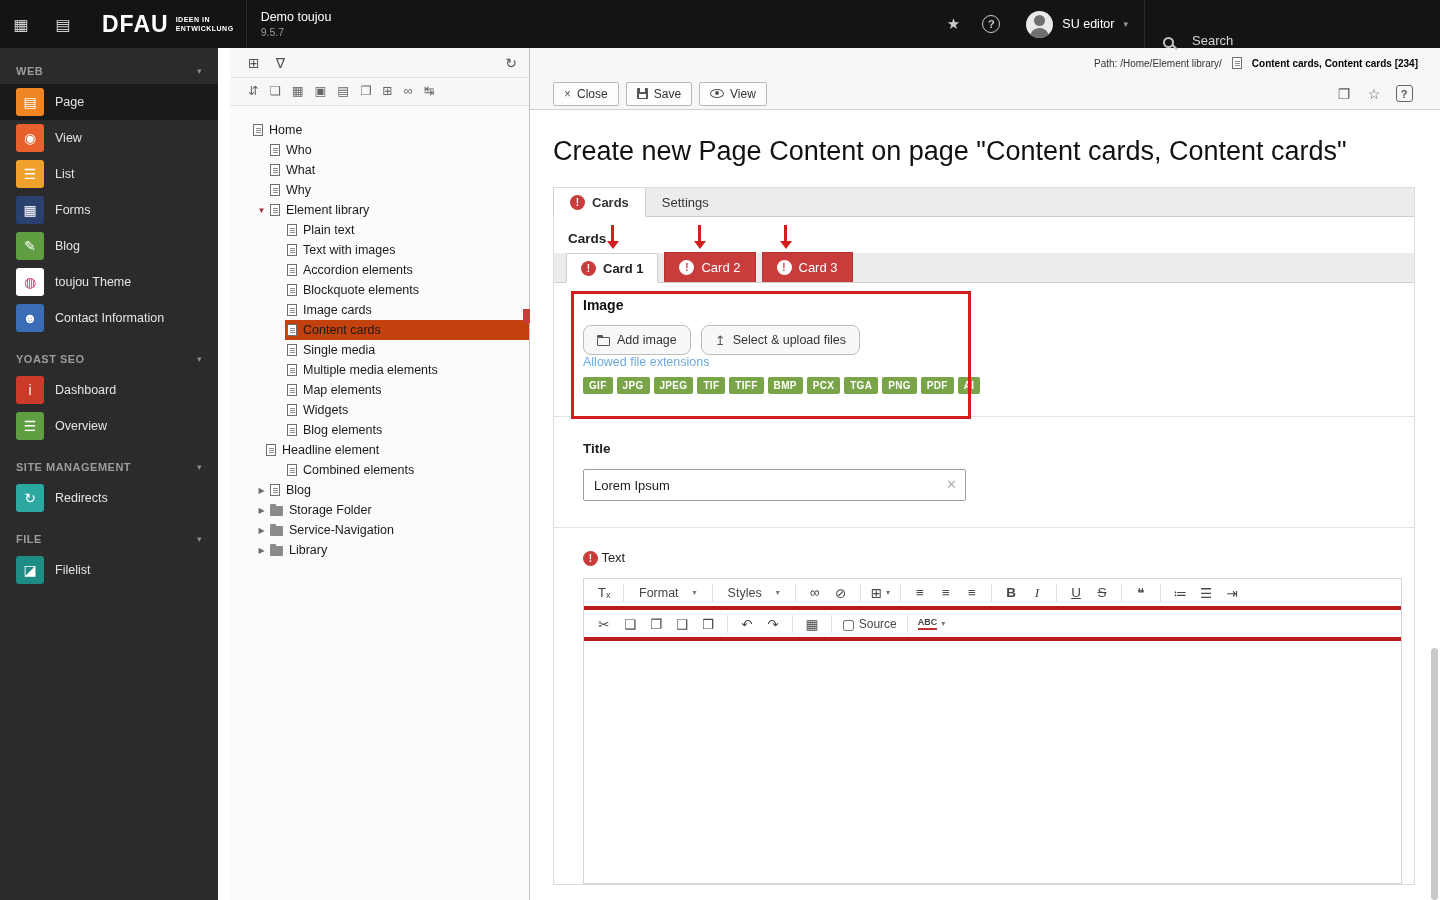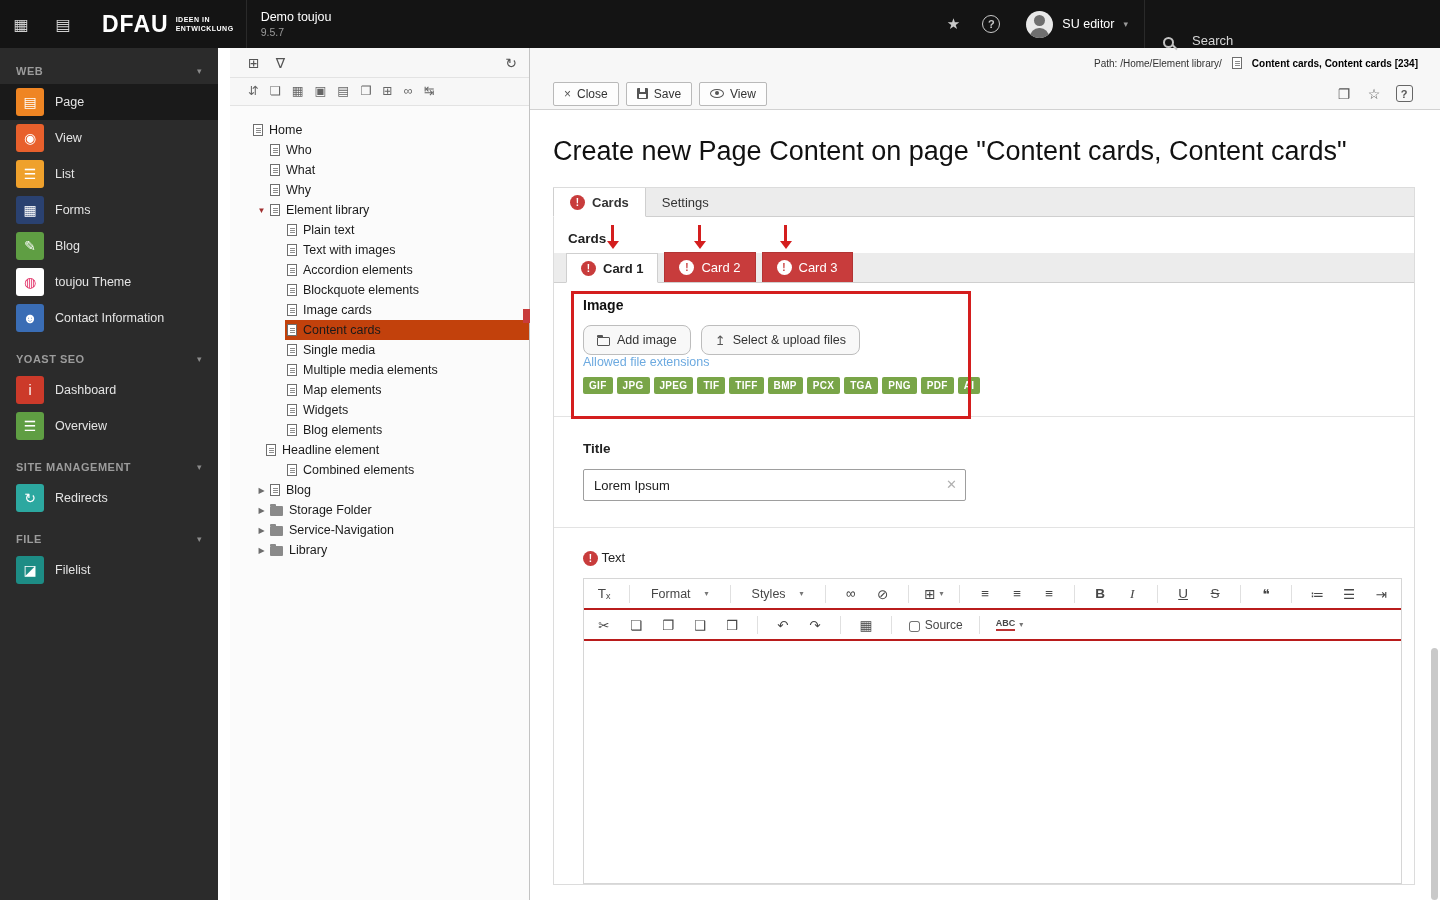--- a/index.html
+++ b/index.html
@@ -101,21 +101,21 @@
   .badge{background:#79a548;color:#fff;font-size:10px;font-weight:bold;padding:3px 6px;border-radius:2px;letter-spacing:.3px}
 
   .sect{border-top:1px solid #e3e3e3;padding:22px 29px 26px 29px}
   .sect .flabel{font-size:13.5px;font-weight:bold;display:flex;align-items:center;gap:7px;height:18px}
   .tinput{position:relative;margin-top:12px;width:383px}
   .tinput input{width:100%;height:32px;border:1px solid #9e9e9e;border-radius:2px;padding:0 28px 0 10px;font-size:13px;color:#222;font-family:"Liberation Sans","DejaVu Sans",sans-serif;background:#fff}
   .tinput .clear{position:absolute;right:9px;top:8px;color:#b0b0b0;font-size:13px;cursor:pointer}
 
   .sect-text{border-top:1px solid #e3e3e3;padding:22px 12px 0 29px}
   .editor{margin-top:12px;border:1px solid #d6d6d6;background:#fff}
-  .ed-row{display:flex;align-items:center;height:31px;padding:0 8px;border-bottom:2px solid #b91c1c;gap:8px}
+  .ed-row{display:flex;align-items:center;height:31px;padding:0 8px;border-bottom:4px solid #b91c1c;gap:2px}
   .ed-btn{min-width:24px;height:24px;display:inline-flex;align-items:center;justify-content:center;color:#474747;font-size:13.5px;border-radius:2px;cursor:pointer;padding:0 3px;gap:4px}
   .ed-sep{width:1px;height:18px;background:#e0e0e0;margin:0 5px}
   .ed-select{display:inline-flex;align-items:center;gap:14px;height:24px;padding:0 8px;font-size:12.5px;color:#474747;cursor:pointer}
   .ed-select .caret{font-size:8px;color:#777}
   .g-bold{font-weight:bold}
   .g-italic{font-style:italic;font-family:"Liberation Serif","DejaVu Serif",serif}
   .g-underline{text-decoration:underline}
   .g-strikethrough{text-decoration:line-through}
   .ed-btn.src .label{font-size:12px}
   .abc-t{font-size:9px;font-weight:bold;border-bottom:2px solid #b33;padding-bottom:1px}

